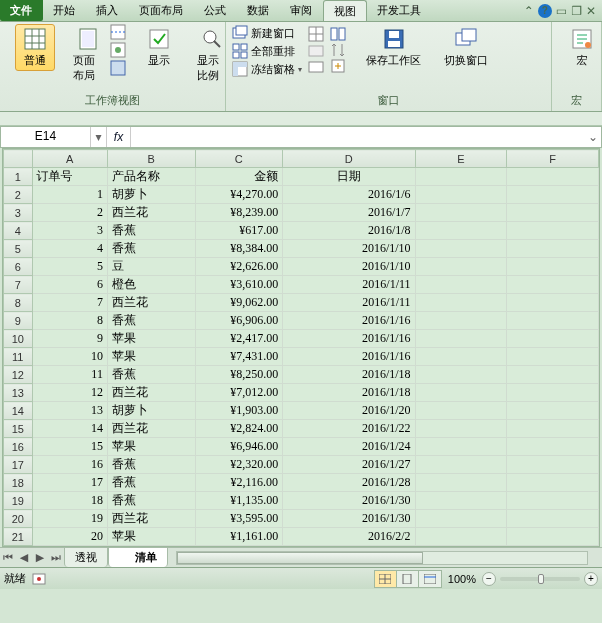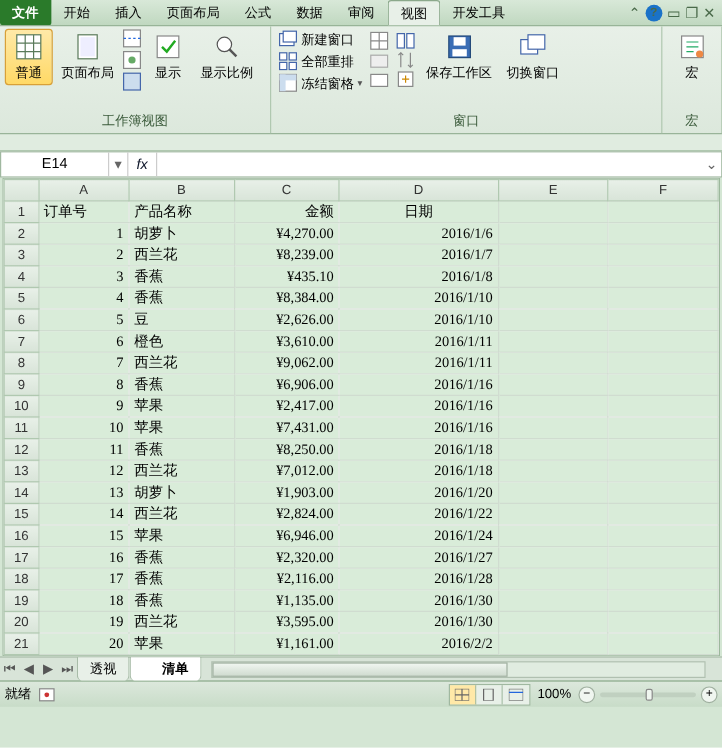--- a/index.html
+++ b/index.html
@@ -12,21 +12,21 @@
 .tab.active { background: #e8f0e8; border: 1px solid #8ba88b; border-bottom: none; border-radius: 3px 3px 0 0; }
 .tabs .wincontrols { margin-left: auto; display: flex; align-items: center; gap: 4px; padding-right: 6px; }
 .wincontrols span { color: #4a6a4a; cursor: pointer; }
 .help-icon { background:#1a72c8; color:#fff; border-radius:50%; width:14px; height:14px; display:inline-flex; align-items:center; justify-content:center; font-size:10px; font-weight:bold; }
 
 
 .ribbon { background: linear-gradient(#e8f0e8,#dce8dc); height: 90px; border-bottom: 1px solid #8ba88b; display: flex; }
 .group { border-right: 1px solid #b0c8b0; padding: 2px 4px; display: flex; flex-direction: column; }
 .group-body { flex: 1; display: flex; gap: 2px; align-items: flex-start; }
 .group-label { text-align: center; font-size: 11px; color: #3a5a3a; padding: 1px 0; }
-.btn-lg { display: flex; flex-direction: column; align-items: center; gap: 2px; padding: 2px 4px; border: 1px solid transparent; border-radius: 3px; cursor: pointer; font-size: 11px; min-width: 40px; }
+.btn-lg { display: flex; flex-direction: column; align-items: center; gap: 2px; padding: 2px 4px; border: 1px solid transparent; border-radius: 3px; cursor: pointer; font-size: 11px; min-width: 40px; margin-left: 11px; }
 .btn-lg.active { background: linear-gradient(#ffe9a8,#ffd966); border-color: #d8a038; }
 .btn-lg .ico { width: 24px; height: 24px; display: flex; align-items: center; justify-content: center; }
 .smallcol { display: flex; flex-direction: column; gap: 0; }
 .smallrow { display: flex; align-items: center; gap: 3px; padding: 1px 2px; font-size: 11px; cursor: pointer; white-space: nowrap; }
 .smallrow .ico { width: 16px; height: 16px; display: inline-flex; align-items: center; justify-content: center; }
 svg { display: block; }
 
 
 .namebox-row { background: #e0ece0; height: 14px; border-bottom:1px solid #b0c8b0; }
 .formula-bar { display: flex; background: #fff; border: 1px solid #a0b8a0; height: 22px; margin: 0; }
@@ -328,21 +328,21 @@
   <td class="cell c-txt">西兰花</td>
   <td class="cell c-num">¥8,239.00</td>
   <td class="cell c-num">2016/1/7</td>
   <td class="cell"></td>
   <td class="cell"></td>
           </tr>
           <tr>
             <th class="rowhdr">4</th>
   <td class="cell c-num">3</td>
   <td class="cell c-txt">香蕉</td>
-  <td class="cell c-num">¥435.10</td>
+  <td class="cell c-num">¥617.00</td>
   <td class="cell c-num">2016/1/8</td>
   <td class="cell"></td>
   <td class="cell"></td>
           </tr>
           <tr>
             <th class="rowhdr">5</th>
   <td class="cell c-num">4</td>
   <td class="cell c-txt">香蕉</td>
   <td class="cell c-num">¥8,384.00</td>
   <td class="cell c-num">2016/1/10</td>

